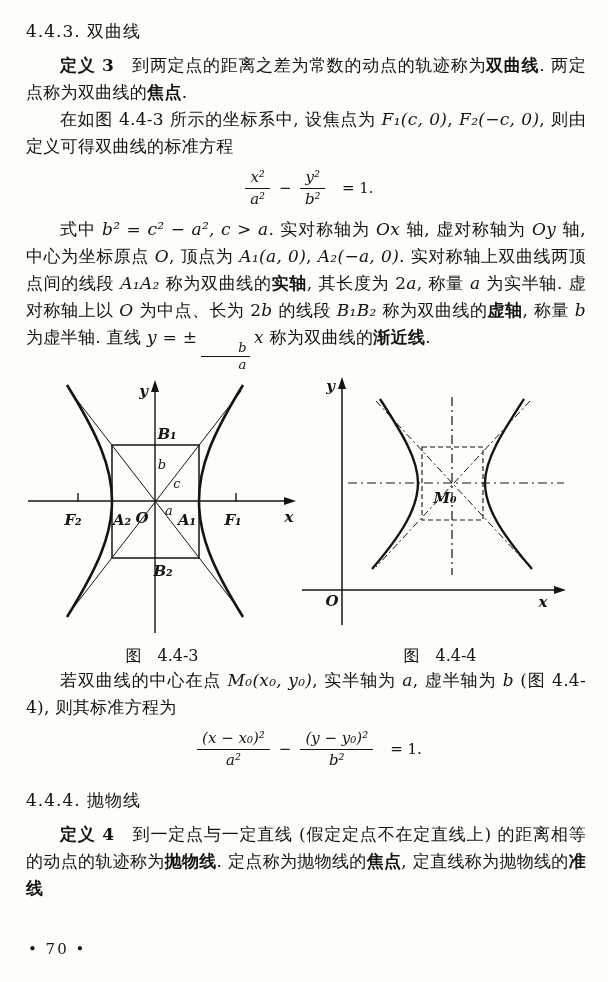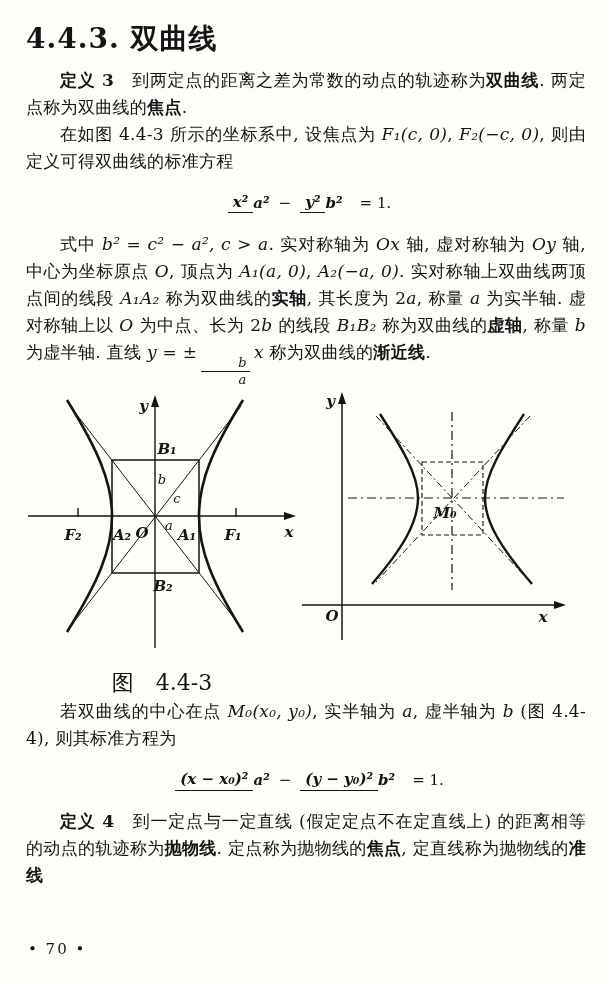--- a/index.html
+++ b/index.html
@@ -3,46 +3,46 @@
 <meta charset="utf-8">
 <style>
   html,body{margin:0;padding:0;background:#e8e8e4;}
   .page{
     width:608px;height:982px;position:relative;margin:0 auto;
     background:#fdfdfa;color:#141414;overflow:hidden;
     font-family:"DejaVu Serif","Liberation Serif",serif;
   }
   .content{padding:20px 22px 0 26px;}
   h1.sect{
-    font-size:28px;font-weight:700;margin:0 0 9px 0;letter-spacing:1px;
+    font-size:17px;font-weight:400;margin:0 0 9px 0;letter-spacing:1px;
   }
   h1.sect2{margin-top:13px;}
   p.body{
     font-size:17px;line-height:27px;margin:0;text-align:justify;
     text-indent:2em;letter-spacing:0.3px;
   }
   .b{font-weight:700;}
   .i{font-style:italic;}
   .formula{
     display:flex;justify-content:center;align-items:center;
     font-size:15px;height:54px;margin:1px 0;
   }
-  .frac{display:inline-flex;flex-direction:row;align-items:center;margin:0 7px;line-height:1.25;font-weight:bold;}
+  .frac{display:inline-flex;flex-direction:column;align-items:center;margin:0 7px;line-height:1.25;}
   .fnum{border-bottom:1.4px solid #141414;padding:0 5px 1px;}
   .fden{padding-top:1px;text-align:center;}
   .op{margin:0 2px;}
   .rhs{margin-left:10px;}
   .vfrac{
     display:inline-flex;flex-direction:column;align-items:center;
     vertical-align:-9px;line-height:1.05;font-size:13px;margin:0 4px;
   }
   .vnum{border-bottom:1px solid #141414;padding:0 3px 1px;}
   .vden{padding-top:1px;}
   .figures{display:flex;align-items:flex-start;margin-top:4px;}
-  .captions{display:flex;font-size:22px;margin-top:13px;}
+  .captions{display:flex;font-size:16px;margin-top:6px;}
   .captions span{display:block;text-align:center;}
   .cap1{width:272px;}
   .cap2{width:284px;}
   .footer{
     position:absolute;left:28px;top:940px;font-size:15px;letter-spacing:2px;
   }
   svg text{font-family:"DejaVu Serif","Liberation Serif",serif;}
   .svglbl{font-style:italic;font-size:15px;fill:#141414;font-weight:600;}
   .svgsm{font-style:italic;font-size:13px;fill:#141414;}
 </style>
@@ -135,36 +135,38 @@
           <text class="svglbl" x="37" y="16" text-anchor="end">y</text>
           <text class="svglbl" x="245" y="232">x</text>
           <text class="svglbl" x="34" y="231">O</text>
           <text class="svglbl" x="147" y="128">M₀</text>
         </g>
       </svg>
     </div>
 
     <div class="captions">
       <span class="cap1">图　4.4-3</span>
+      <span class="cap2">图　4.4-4</span>
     </div>
 
     <p class="body"><span>若双曲线的中心在点 </span><span class="i">M₀(x₀, y₀)</span><span>, 实半轴为 </span><span class="i">a</span><span>, 虚半轴为 </span><span class="i">b</span><span> (图 4.4-4), 则其标准方程为</span></p>
 
     <div class="formula">
       <span class="frac">
         <span class="fnum i">(x − x₀)²</span>
         <span class="fden i">a²</span>
       </span>
       <span class="op">−</span>
       <span class="frac">
         <span class="fnum i">(y − y₀)²</span>
         <span class="fden i">b²</span>
       </span>
       <span class="rhs">= 1.</span>
     </div>
 
+    <h1 class="sect sect2">4.4.4. 抛物线</h1>
 
     <p class="body"><span class="b">定义 4</span><span>　到一定点与一定直线 (假定定点不在定直线上) 的距离相等的动点的轨迹称为</span><span class="b">抛物线</span><span>. 定点称为抛物线的</span><span class="b">焦点</span><span>, 定直线称为抛物线的</span><span class="b">准线</span></p>
 
   </div>
 
   <div class="footer">• 70 •</div>
 </div>
 
 </body></html>

